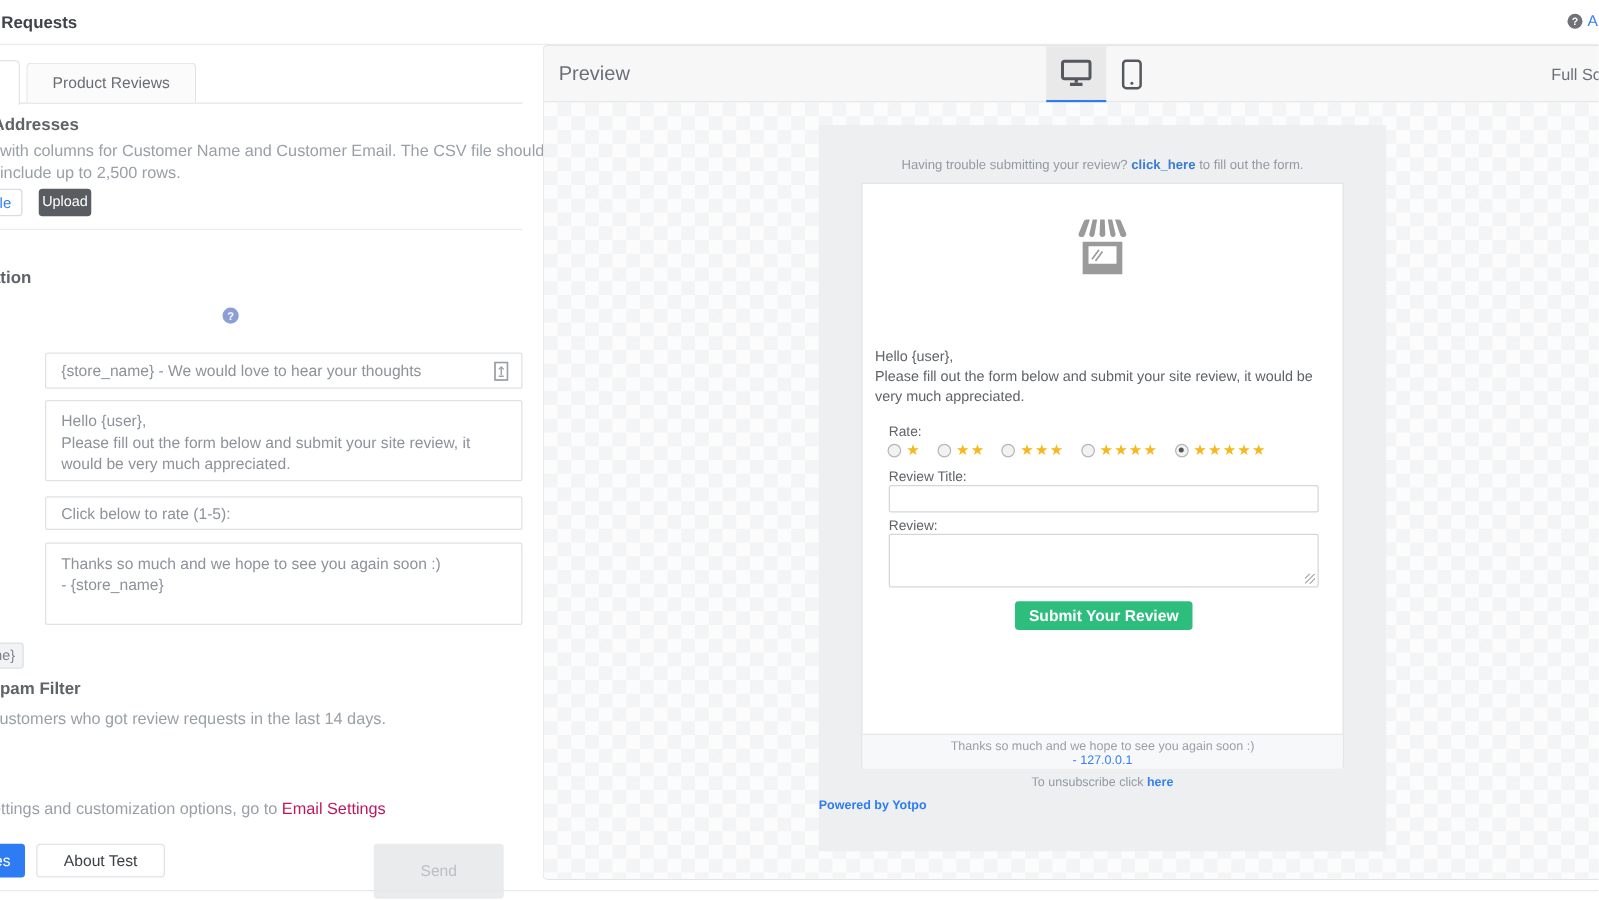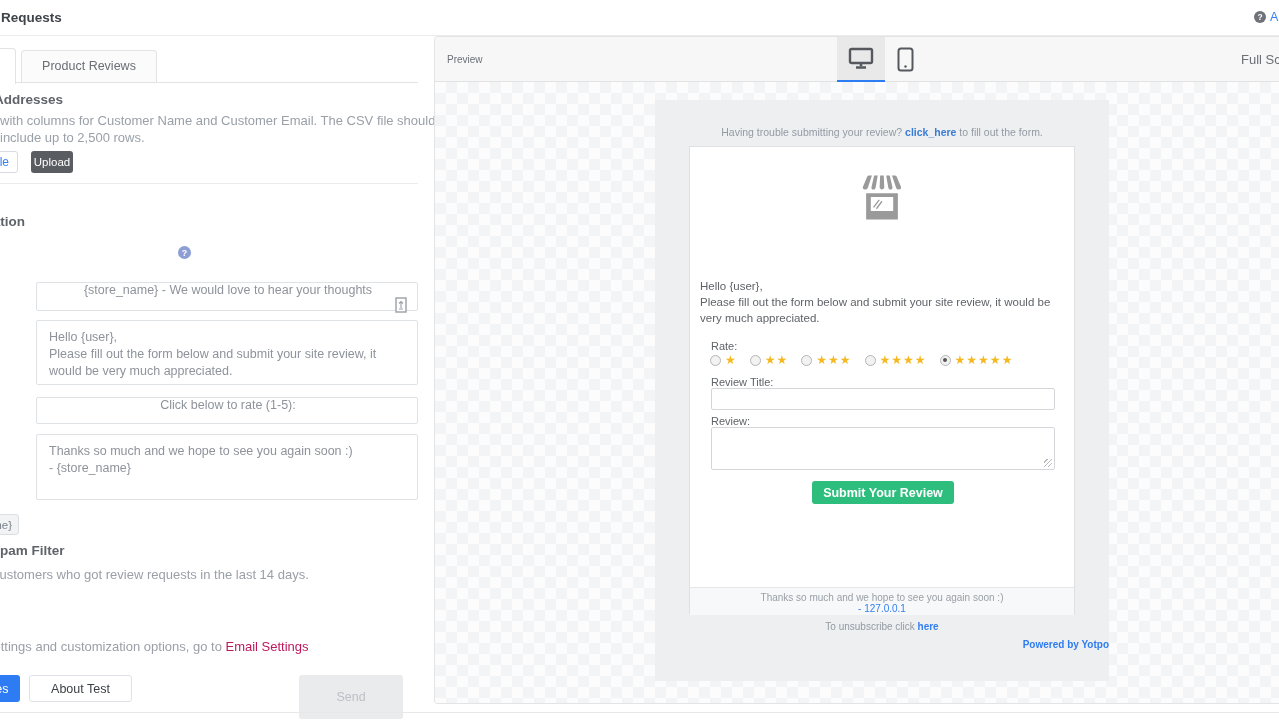--- a/index.html
+++ b/index.html
@@ -25,38 +25,38 @@
   .btn { display:flex; align-items:center; justify-content:center; border-radius:3px; font-size:12px; cursor:pointer; }
   .sample-btn { position:absolute; left:-62px; top:114px; width:80px; height:22px; background:#fff; border:1px solid #d8dce0; color:#3580f0; justify-content:flex-end; padding-right:8px; }
   .upload-btn { position:absolute; left:31px; top:114px; width:42px; height:22px; background:#595c60; color:#fff; font-size:11.5px; }
 
   .divider { position:absolute; left:0; top:146px; width:418px; height:1px; background:#ececec; }
 
   .dropdown { position:absolute; left:36px; top:201px; width:135px; height:29px; border:1px solid #d9dcdf; border-radius:3px; background:#fff; display:flex; align-items:center; padding:0 10px 0 12px; font-size:12.5px; color:#6b7076; cursor:pointer; }
   .dropdown .caret { margin-left:auto; color:#9aa0a8; font-size:10px; }
   .help-circle { position:absolute; left:178px; top:209px; width:13px; height:13px; border-radius:50%; background:#8d9ed6; color:#fff; font-size:9px; font-weight:bold; display:flex; align-items:center; justify-content:center; cursor:pointer; }
 
-  .field { position:absolute; left:36px; width:382px; border:1px solid #dfe2e5; border-radius:2px; background:#fff; font-size:12.5px; color:#8e939b;flex-direction:column; }
+  .field { position:absolute; left:36px; width:382px; border:1px solid #dfe2e5; border-radius:2px; background:#fff; font-size:12.5px; color:#8e939b; }
   .field.inputline { display:flex; align-items:center; padding:0 10px 0 12px; }
   .field.area { padding:8px 12px; line-height:17px; white-space:pre-line; }
   .insert-icon { margin-left:auto; display:inline-flex; }
 
   .chip { position:absolute; left:-57px; top:477px; width:76px; height:21px; background:#f2f3f4; border:1px solid #dcdfe2; border-radius:3px; font-size:11.5px; color:#7d838b; display:flex; align-items:center; justify-content:flex-end; padding-right:6px; cursor:pointer; }
 
   .note-line { position:absolute; left:-13px; top:602px; font-size:13px; color:#9aa0a8; white-space:nowrap; }
   .note-line a { color:#be185d; text-decoration:none; cursor:pointer; }
 
   .save-btn { position:absolute; left:-85px; top:638px; width:105px; height:27px; background:#2e7cf3; color:#fff; font-size:12.5px; }
   .sendtest-btn { position:absolute; left:29px; top:638px; width:103px; height:27px; background:#fff; border:1px solid #dfe3e7; color:#3c4046; font-size:12.5px; }
   .send-btn { position:absolute; left:299px; top:638px; width:104px; height:44px; background:#e9ebed; color:#bcc0c5; font-size:12.5px; cursor:default; }
 
   
   .preview-panel { position:absolute; left:434px; top:36px; width:846px; height:668px; border:1px solid #e4e4e4; border-right:none; border-radius:4px 0 0 4px; overflow:hidden; background:#fff; }
   .preview-header { position:absolute; left:0; top:0; width:100%; height:45px; background:#f7f7f8; border-bottom:1px solid #e2e2e2; }
-  .preview-title { position:absolute; left:12px; top:0; line-height:45px; font-size:10px; color:#6b7077; }
+  .preview-title { position:absolute; left:12px; top:0; line-height:45px; font-size:16px; color:#6b7077; }
   .toggle { position:absolute; top:0; height:45px; display:flex; align-items:center; justify-content:center; cursor:pointer; }
   .toggle.desktop { left:402px; width:48px; background:#e9e9ea; border-bottom:2px solid #2e7cf3; }
   .toggle.mobile { left:450px; width:40px; }
   .fullscreen { position:absolute; left:806px; top:0; line-height:45px; font-size:13px; color:#6b7077; white-space:nowrap; cursor:pointer; }
 
   .preview-body { position:absolute; left:0; top:45px; right:0; bottom:0;
     background-color:#fcfcfd;
     background-image:linear-gradient(45deg,#f3f4f5 25%,transparent 25%,transparent 75%,#f3f4f5 75%),
                      linear-gradient(45deg,#f3f4f5 25%,transparent 25%,transparent 75%,#f3f4f5 75%);
     background-size:22px 22px; background-position:0 0,11px 11px; }
@@ -74,21 +74,21 @@
   .radio { width:11px; height:11px; border-radius:50%; border:1px solid #b6b6b6; background:#f2f2f2; display:inline-block; position:relative; cursor:pointer; }
   .radio.sel::after { content:""; position:absolute; left:2.5px; top:2.5px; width:4px; height:4px; border-radius:50%; background:#555; }
   .stars { color:#f5b81f; font-size:12px; letter-spacing:1px; line-height:1; }
   .email-input { position:absolute; left:21px; width:344px; border:1px solid #d4d6d9; border-radius:2px; background:#fff; }
   .resize-grip { position:absolute; right:2px; bottom:2px; width:8px; height:8px; background:repeating-linear-gradient(135deg,transparent 0 2px,#b9b9b9 2px 3px); cursor:nwse-resize; }
   .submit-btn { position:absolute; left:122px; top:334px; width:142px; height:23px; background:#2dbe7e; border-radius:3px; color:#fff; font-size:12.5px; font-weight:bold; display:flex; align-items:center; justify-content:center; cursor:pointer; }
   .email-footer-strip { position:absolute; left:0; top:440px; width:100%; height:28px; background:#f7f8f9; border-top:1px solid #e6e7e9; text-align:center; font-size:10px; color:#9aa0a8; padding-top:4px; line-height:11px; }
   .email-footer-strip a { color:#3580f0; text-decoration:none; cursor:pointer; }
   .unsub { position:absolute; left:0; top:521px; width:100%; text-align:center; font-size:10px; color:#949aa3; }
   .unsub a { color:#3580f0; font-weight:bold; text-decoration:none; cursor:pointer; }
-  .powered { position:absolute; left:0; top:539px; width:100%; text-align:right; font-size:10px; font-weight:bold; color:#2f7cf0; cursor:pointer; }
+  .powered { position:absolute; left:0; top:539px; width:100%; text-align:left; font-size:10px; font-weight:bold; color:#2f7cf0; cursor:pointer; }
 
   .bottom-rule { position:absolute; left:0; top:712px; width:1279px; height:1px; background:#e8e8e8; }
 </style>
 </head>
 <body>
 
 <div id="app">
 
   <div class="topbar">
     <div class="page-title">Requests</div>

